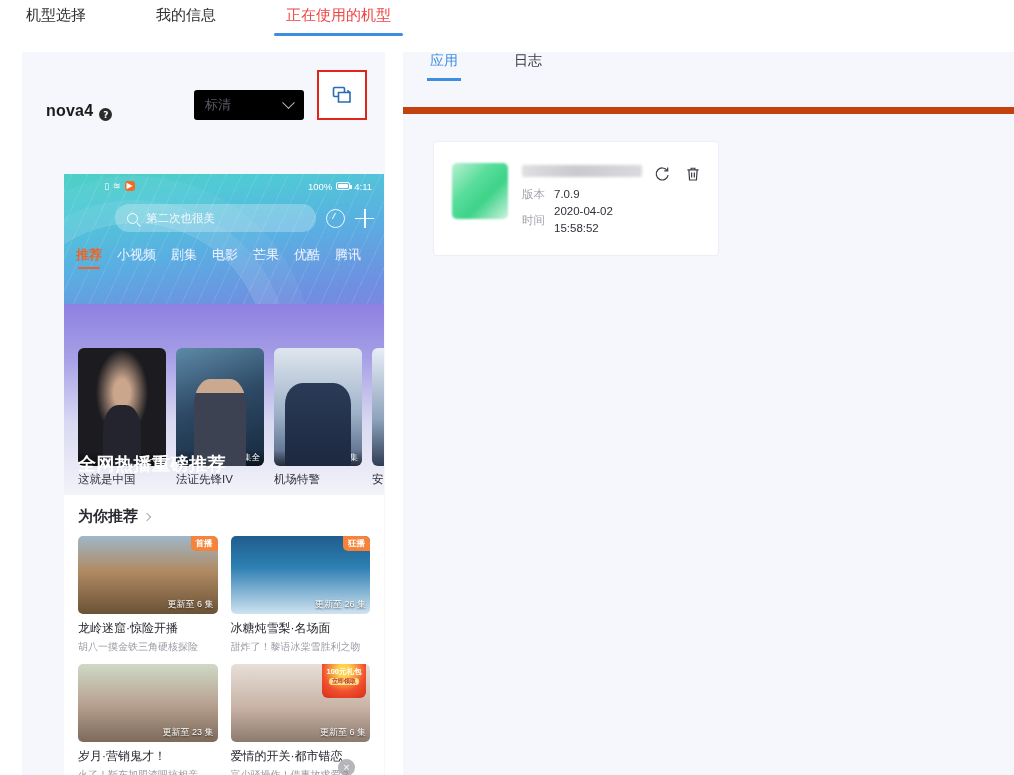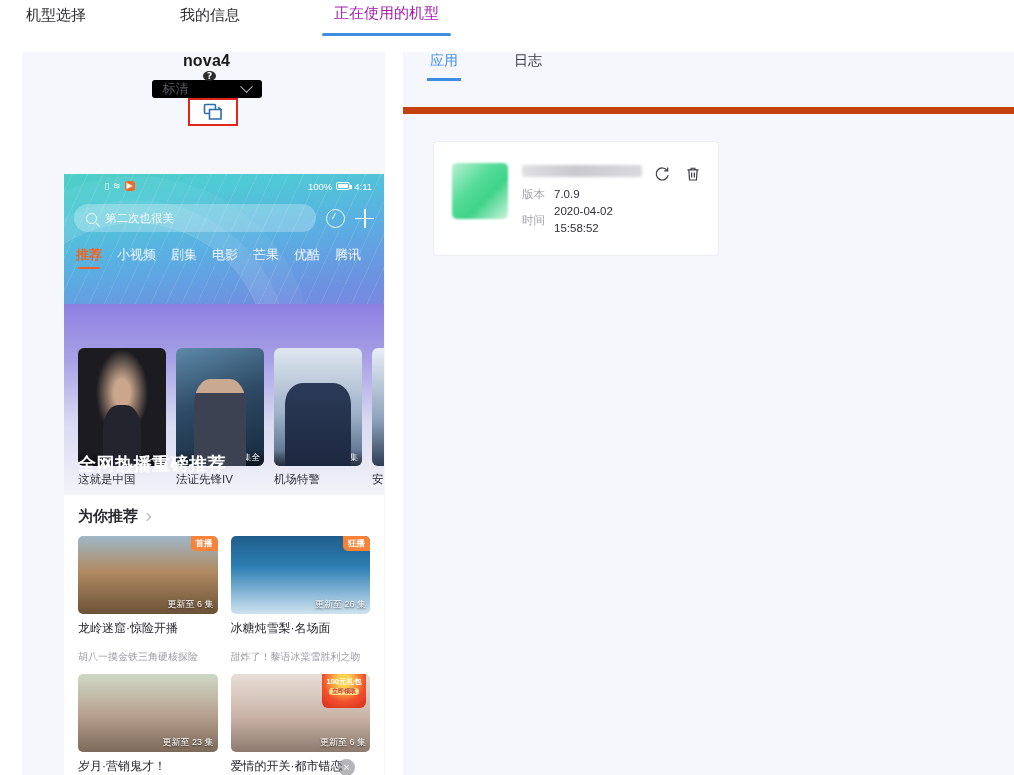--- a/index.html
+++ b/index.html
@@ -6,37 +6,37 @@
   html, body {
     width: 1014px; height: 775px;
     background: #ffffff;
     font-family: "Liberation Sans", "DejaVu Sans", sans-serif;
     overflow: hidden;
   }
   .page { position: relative; width: 1014px; height: 775px; background:#fff; }
 
   
   .topbar { position:absolute; left:0; top:0; width:1014px; height:38px; background:#fff; }
-  .toptabs { display:flex; align-items:flex-start; height:38px; padding-left:14px;gap:24px; }
+  .toptabs { display:flex; align-items:flex-start; height:38px; padding-left:14px; }
   .toptab {
     position:relative; font-size:15px; color:#303133; line-height:30px;
     padding:0 12px; margin-right:46px; cursor:pointer; white-space:nowrap;
   }
-  .toptab.active { color:#a21caf;font-family:Liberation Mono, monospace; }
+  .toptab.active { color:#ef4444; }
   .toptab.active::after {
     content:""; position:absolute; left:0; right:0; bottom:-6px; height:3px;
     background:#3d8ee0; border-radius:2px;
   }
 
   
   .left-panel {
     position:absolute; left:22px; top:52px; width:363px; height:723px;
     background:#f6f7fc;
   }
-  .left-head { height:68px; display:flex; align-items:center; padding:0 18px 0 24px;flex-direction:column; }
+  .left-head { height:68px; display:flex; align-items:flex-end; padding:0 18px 0 24px; }
   .dev-name { font-size:16px; font-weight:bold; color:#1b1b1b; letter-spacing:.2px; }
   .help-icon {
     display:inline-flex; align-items:center; justify-content:center;
     width:13px; height:13px; border-radius:50%; background:#2b2b2b; color:#fff;
     font-size:9px; font-weight:bold; margin-left:6px; position:relative; top:1px;
     font-family:"DejaVu Sans", sans-serif; cursor:pointer;
   }
   .head-spacer { flex:1; }
   .quality-select {
     display:flex; align-items:center; justify-content:space-between;
@@ -75,21 +75,21 @@
     padding:0 12px; font-size:9.5px; color:#fff;
   }
   .sb-left { display:flex; align-items:center; gap:4px; margin-left:28px; }
   .sb-icon { font-size:9px; opacity:.95; }
   .sb-play { background:#f56a23; color:#fff; border-radius:3px; padding:0 2px; font-size:8px; line-height:10px; }
   .sb-right { margin-left:auto; display:flex; align-items:center; gap:4px; }
   .batt { display:inline-block; width:14px; height:8px; border:1px solid #fff; border-radius:2px; position:relative; }
   .batt::after{ content:""; position:absolute; right:-3px; top:2px; width:2px; height:4px; background:#fff; }
   .batt i { position:absolute; left:1px; top:1px; bottom:1px; right:1px; background:#fff; border-radius:1px; display:block; }
 
-  .searchrow { position:relative; z-index:2; display:flex; align-items:center; padding:6px 10px 0 10px; gap:10px; }
+  .searchrow { position:relative; z-index:2; display:flex; align-items:center; padding:6px 10px 0 10px; gap:10px;margin-left:41px; }
   .searchbox {
     flex:1; height:28px; border-radius:14px; background:rgba(255,255,255,.26);
     display:flex; align-items:center; padding:0 12px; gap:8px;
   }
   .mag { width:11px; height:11px; border:1.4px solid rgba(255,255,255,.92); border-radius:50%; position:relative; }
   .mag::after { content:""; position:absolute; right:-4px; bottom:-3px; width:5px; height:1.4px; background:rgba(255,255,255,.92); transform:rotate(45deg); }
   .search-ph { font-size:11.5px; color:rgba(255,255,255,.88); }
   .hist-ic { width:19px; height:19px; border:1.4px solid rgba(255,255,255,.9); border-radius:50%; position:relative; }
   .hist-ic::after{ content:""; position:absolute; left:8px; top:3px; width:1.4px; height:7px; background:rgba(255,255,255,.9); transform:rotate(28deg); transform-origin:top; }
   .plus-ic { position:relative; width:19px; height:19px; }
@@ -144,21 +144,21 @@
   .rec-poster { position:relative; width:100%; height:78px; border-radius:5px; overflow:hidden; }
   .rec-tag {
     position:absolute; right:0; top:0; background:#f5833a; color:#fff;
     font-size:8.5px; padding:1.5px 5px; border-radius:0 5px 0 5px; font-weight:bold;
   }
   .rec-ep {
     position:absolute; right:4px; bottom:3px; color:#fff; font-size:9px;
     text-shadow:0 1px 2px rgba(0,0,0,.7);
   }
   .rec-name { font-size:12px; color:#24242c; margin-top:6px; white-space:nowrap; overflow:hidden; }
-  .rec-sub { font-size:10px; color:#9b9ba5; margin-top:13px; white-space:nowrap; overflow:hidden; }
+  .rec-sub { font-size:10px; color:#9b9ba5; margin-top:3px; white-space:nowrap; overflow:hidden; }
   .r1 { background:linear-gradient(180deg,#9fb7c9 0%,#b08a62 45%,#6b5236 100%); }
   .r2 { background:linear-gradient(180deg,#1f5d8c 0%,#2e7fb3 40%,#cfe3f0 100%); }
   .r3 { background:linear-gradient(180deg,#cfd9c6 0%,#b9a392 50%,#7d6a5a 100%); }
   .r4 { background:linear-gradient(180deg,#e7dfd8 0%,#c9b3a6 55%,#8d7a6e 100%); }
   .gift {
     position:absolute; right:4px; top:-10px; width:44px; height:44px; border-radius:6px;
     background:radial-gradient(circle at 50% 38%, #ffd24d 0 18%, #f1502f 60%, #d32f16 100%);
     display:flex; flex-direction:column; align-items:center; justify-content:center;
     color:#fff; font-size:7.5px; font-weight:bold; line-height:1.2; text-align:center;
   }

